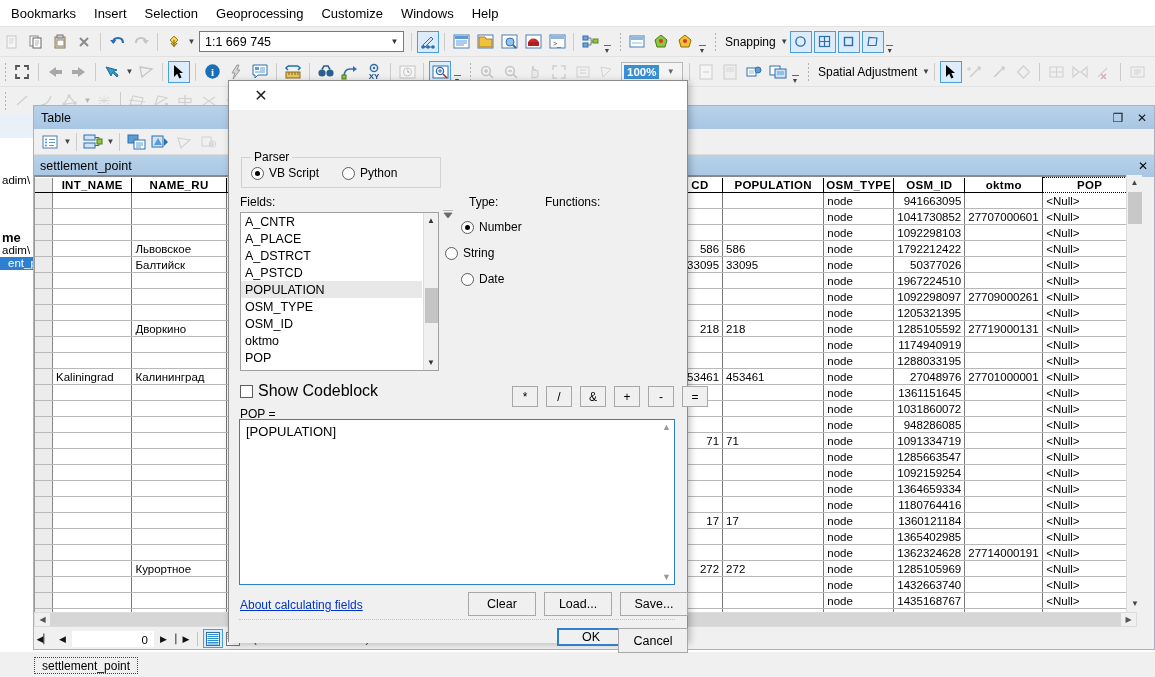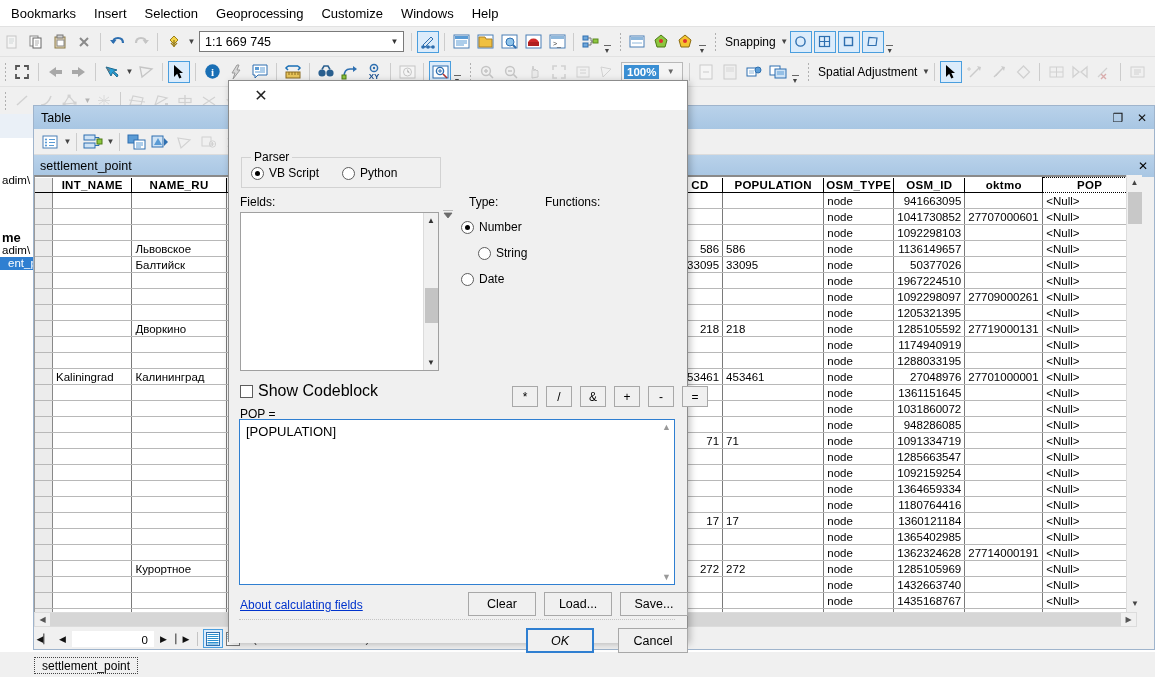--- a/index.html
+++ b/index.html
@@ -803,21 +803,21 @@
           <td class="lft" style="width: 96px;">&lt;Null&gt;</td>
         </tr>
         <tr>
           <td class="sel" style="width: 18px;"></td>
           <td class="lft" style="width: 80px;"></td>
           <td class="lft" style="width: 95px;">Львовское</td>
           <td class="lft" style="width: 470px;">г</td>
           <td class="num" style="width: 26px;">586</td>
           <td class="lft" style="width: 102px;">586</td>
           <td class="lft" style="width: 70px;">node</td>
-          <td class="num" style="width: 68px;">1136149657</td>
+          <td class="num" style="width: 68px;">1792212422</td>
           <td class="lft" style="width: 78px;"></td>
           <td class="lft" style="width: 96px;">&lt;Null&gt;</td>
         </tr>
         <tr>
           <td class="sel" style="width: 18px;"></td>
           <td class="lft" style="width: 80px;"></td>
           <td class="lft" style="width: 95px;">Балтийск</td>
           <td class="lft" style="width: 470px;">г</td>
           <td class="num" style="width: 26px;">33095</td>
           <td class="lft" style="width: 102px;">33095</td>
@@ -1145,38 +1145,49 @@
       <span class="rc"></span>
       <span>VB Script</span>
     </div>
     <div class="radio" style="left:113px; top:56px;">
       <span class="rc"></span>
       <span>Python</span>
     </div>
 
     <div class="lbl" style="left:11px; top:85px;">Fields:</div>
     <div class="listbox" style="left:11px; top:102px; width:199px; height:159px;">
+      <div id="fieldlist" style="position:absolute; left:0; top:0; right:16px;">
+          <div class="li">A_CNTR</div>
+          <div class="li">A_PLACE</div>
+          <div class="li">A_DSTRCT</div>
+          <div class="li">A_PSTCD</div>
+          <div class="li sel">POPULATION</div>
+          <div class="li">OSM_TYPE</div>
+          <div class="li">OSM_ID</div>
+          <div class="li">oktmo</div>
+          <div class="li">POP</div>
+        </div>
       <div class="lbscroll">
         <div class="a1">▲</div>
         <div class="th" style="top:75px; height:35px;"></div>
         <div class="a2">▼</div>
       </div>
     </div>
     <div class="ticon" style="position:absolute; left:212px; top:98px; width:12px; height:12px;">
       <svg width="10" height="9" viewBox="0 0 10 9">
           <path d="M0 0h10M1 3h8l-4 5z" fill="#6a6a6a" stroke="#6a6a6a" stroke-width=".8"></path>
         </svg>
     </div>
 
     <div class="lbl" style="left:240px; top:85px;">Type:</div>
     <div class="radio on" style="left:232px; top:110px;">
       <span class="rc"></span>
       <span>Number</span>
     </div>
-    <div class="radio" style="left:249px; top:136px;">
+    <div class="radio" style="left:216px; top:136px;">
       <span class="rc"></span>
       <span>String</span>
     </div>
     <div class="radio" style="left:232px; top:162px;">
       <span class="rc"></span>
       <span>Date</span>
     </div>
 
     <div class="lbl" style="left:316px; top:85px;">Functions:</div>
 
@@ -1206,15 +1217,15 @@
   </div>
 
   <a class="link" style="left:11px; top:517px;">About calculating fields</a>
 
   <div class="dbtn" style="left:239px; top:511px; width:68px;">Clear</div>
   <div class="dbtn" style="left:315px; top:511px; width:68px;">Load...</div>
   <div class="dbtn" style="left:391px; top:511px; width:68px;">Save...</div>
 
   <div class="hrline" style="left:10px; top:538px; width:436px;"></div>
 
-  <div class="dbtn def" style="left:297px; top:547px; width:68px; height:25px;font-style:italic;">OK</div>
+  <div class="dbtn def" style="left:328px; top:547px; width:68px; height:18px;">OK</div>
   <div class="dbtn" style="left:389px; top:547px; width:70px; height:25px;">Cancel</div>
 </div>
 
 </body></html>

